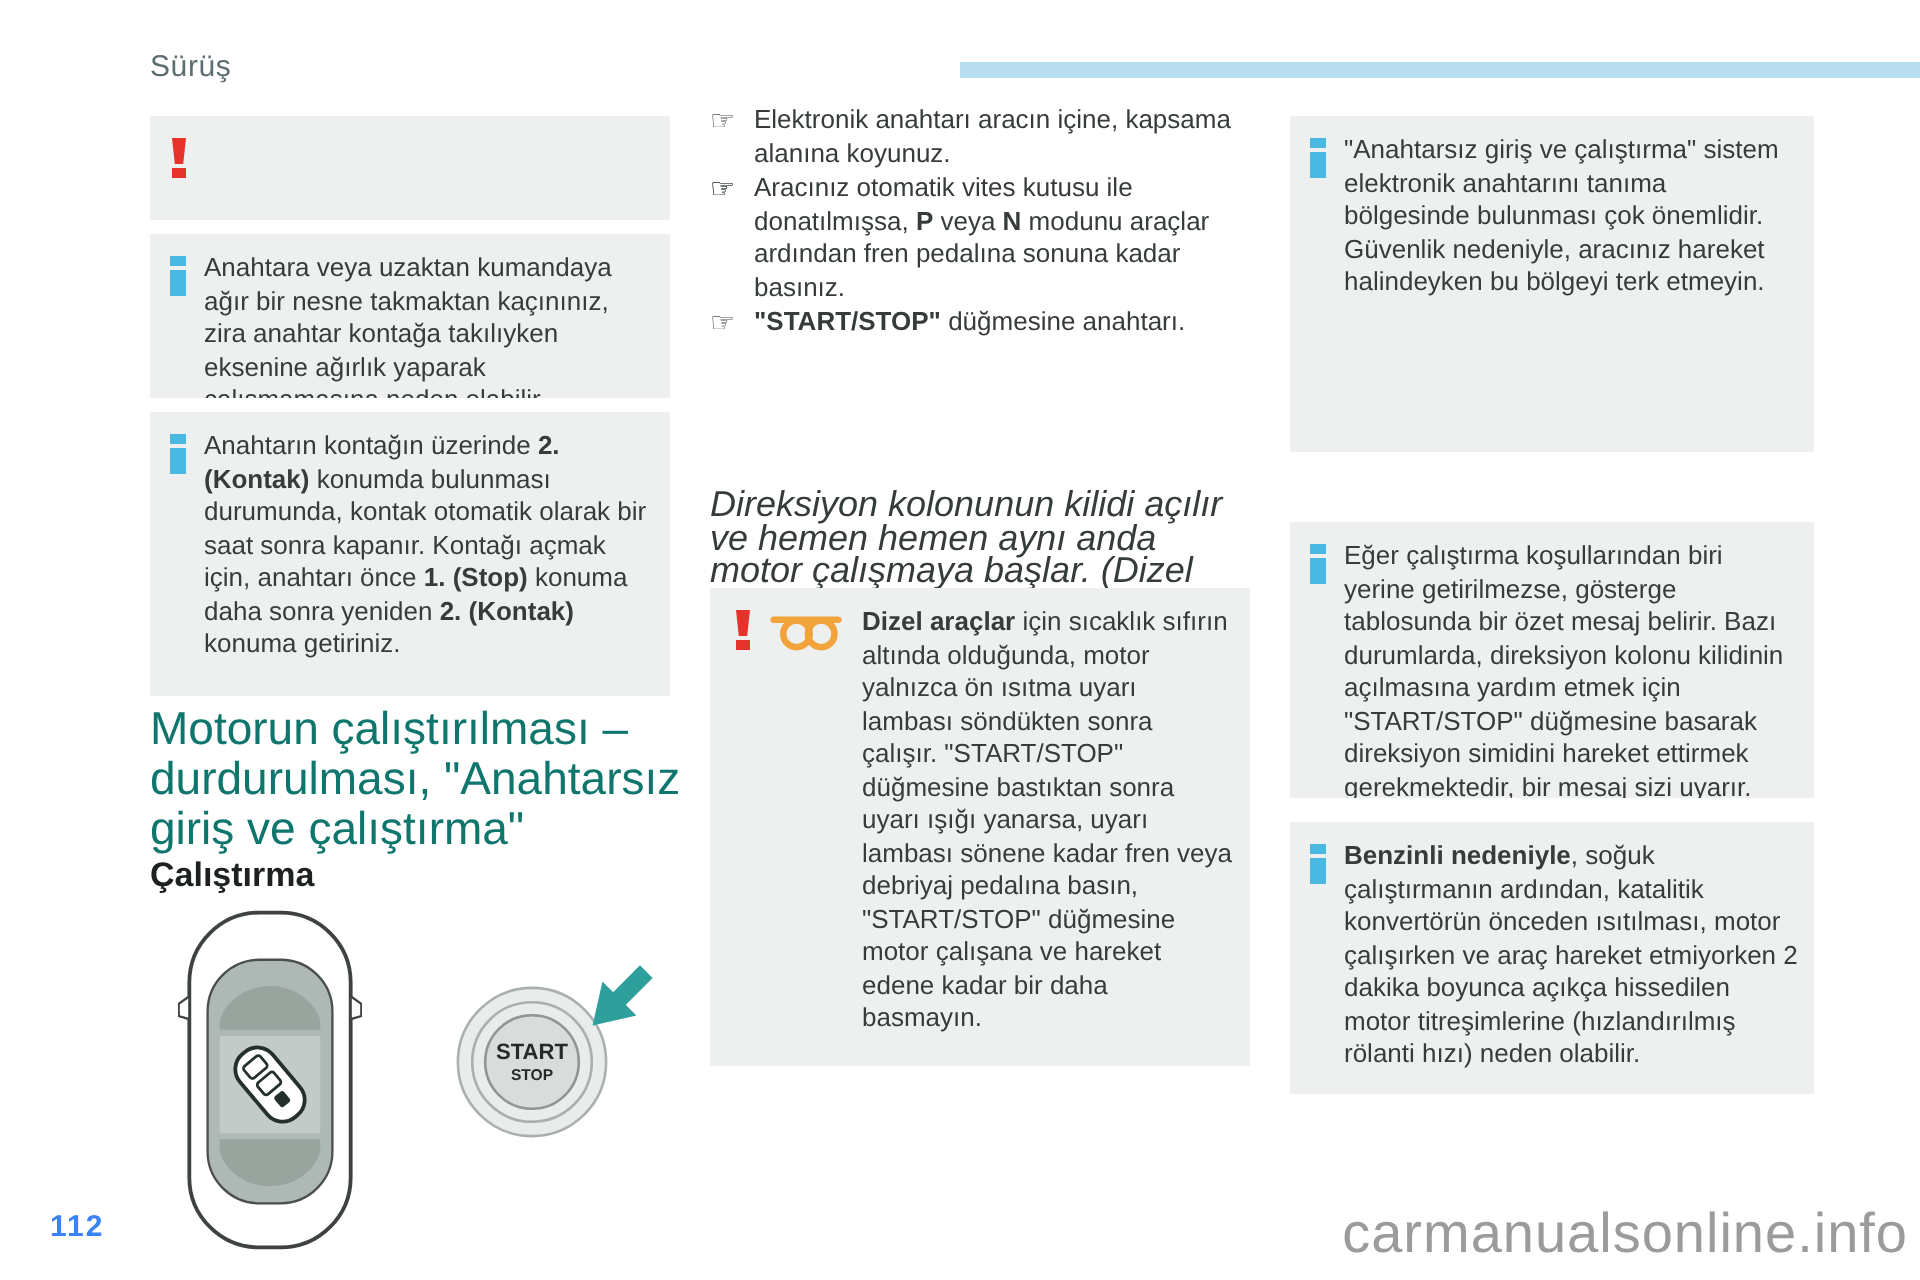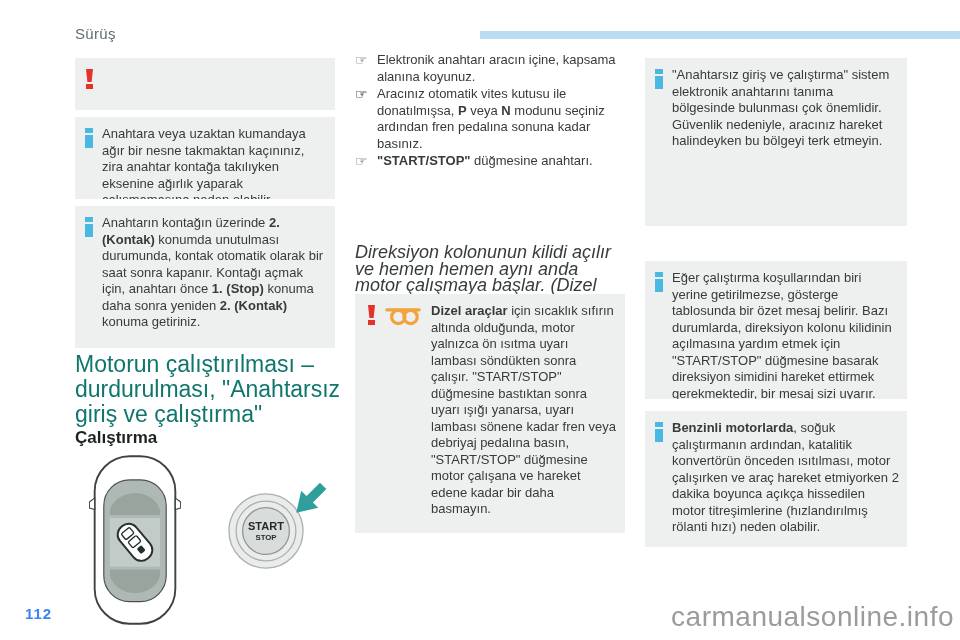--- a/index.html
+++ b/index.html
@@ -82,21 +82,21 @@
     </span>
   <div class="txt">Anahtara veya uzaktan kumandaya ağır bir nesne takmaktan kaçınınız, zira anahtar kontağa takılıyken eksenine ağırlık yaparak çalışmamasına neden olabilir.</div>
 </div>
 
 <div class="abs box col-left box-l3">
   <span class="glyph-i">
       <span class="dot"></span>
       <span class="bar"></span>
     </span>
   <div class="txt">
-    <div><span>Anahtarın kontağın üzerinde </span><span class="bold">2. (Kontak)</span><span> konumda unutulması durumunda, kontak otomatik olarak bir saat sonra kapanır. Kontağı açmak için, anahtarı önce </span><span class="bold">1. (Stop)</span><span> konuma daha sonra yeniden </span><span class="bold">2. (Kontak)</span><span> konuma getiriniz.</span></div>
+    <div><span>Anahtarın kontağın üzerinde </span><span class="bold">2. (Kontak)</span><span> konumda bulunması durumunda, kontak otomatik olarak bir saat sonra kapanır. Kontağı açmak için, anahtarı önce </span><span class="bold">1. (Stop)</span><span> konuma daha sonra yeniden </span><span class="bold">2. (Kontak)</span><span> konuma getiriniz.</span></div>
   </div>
 </div>
 
 <h1 class="abs main-heading" style="font-weight:normal;">Motorun çalıştırılması – durdurulması, "Anahtarsız giriş ve çalıştırma"</h1>
 <h2 class="abs sub-heading">Çalıştırma</h2>
 
 <div class="abs illustration">
   <svg class="car-svg" width="92" height="172" viewBox="0 0 120 226">
     <rect x="7" y="3" width="106" height="220" rx="46" fill="#ffffff" stroke="#3e4342" stroke-width="2.5"></rect>
     <path d="M7 58 l-7 5 v8 l7 2 z" fill="#ffffff" stroke="#3e4342" stroke-width="1.5"></path>
@@ -130,21 +130,21 @@
 <ul class="abs col-mid steps">
   <li>
     <span class="marker">☞</span>
     <span><span>Elektronik anahtarı aracın içine, kapsama alanına koyunuz.</span></span>
   </li>
   <li>
     <span class="marker">☞</span>
   </li>
   <li>
     <span class="marker">☞</span>
-    <span><span>Aracınız otomatik vites kutusu ile donatılmışsa, </span><span class="bold">P</span><span> veya </span><span class="bold">N</span><span> modunu seçiniz ardından fren pedalına sonuna kadar basınız.</span></span>
+    <span><span>Aracınız otomatik vites kutusu ile donatılmışsa, </span><span class="bold">P</span><span> veya </span><span class="bold">N</span><span> modunu araçlar ardından fren pedalına sonuna kadar basınız.</span></span>
   </li>
   <li>
     <span class="marker">☞</span>
     <span><span class="bold">"START/STOP"</span><span> düğmesine anahtarı.</span></span>
   </li>
 </ul>
 <p class="abs col-mid mid-par">Direksiyon kolonunun kilidi açılır ve hemen hemen aynı anda motor çalışmaya başlar. (Dizel versiyonlar için uyarıyı okuyunuz).</p>
 
 <div class="abs box col-mid box-m1">
   <div class="iconpair">
@@ -179,17 +179,17 @@
       <span class="bar"></span>
     </span>
   <div class="txt">Eğer çalıştırma koşullarından biri yerine getirilmezse, gösterge tablosunda bir özet mesaj belirir. Bazı durumlarda, direksiyon kolonu kilidinin açılmasına yardım etmek için "START/STOP" düğmesine basarak direksiyon simidini hareket ettirmek gerekmektedir, bir mesaj sizi uyarır.</div>
 </div>
 
 <div class="abs box col-right box-r3">
   <span class="glyph-i">
       <span class="dot"></span>
       <span class="bar"></span>
     </span>
-  <div class="txt"><span class="bold">Benzinli motorlarda</span><span>, soğuk çalıştırmanın ardından, katalitik konvertörün önceden ısıtılması, motor çalışırken ve araç hareket etmiyorken 2 dakika boyunca açıkça hissedilen motor titreşimlerine (hızlandırılmış rölanti hızı) neden olabilir.</span></div>
+  <div class="txt"><span class="bold">Benzinli nedeniyle</span><span>, soğuk çalıştırmanın ardından, katalitik konvertörün önceden ısıtılması, motor çalışırken ve araç hareket etmiyorken 2 dakika boyunca açıkça hissedilen motor titreşimlerine (hızlandırılmış rölanti hızı) neden olabilir.</span></div>
 </div>
 
 <div class="abs page-number">112</div>
 <div class="abs watermark">carmanualsonline.info</div>
 
 </body></html>

